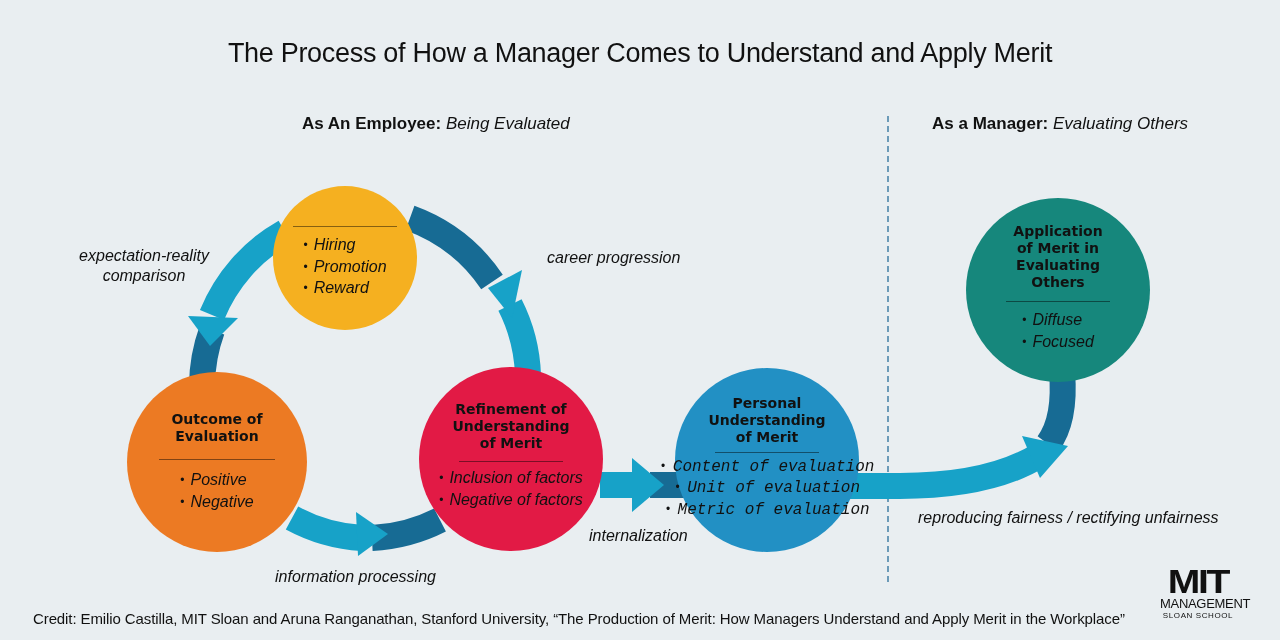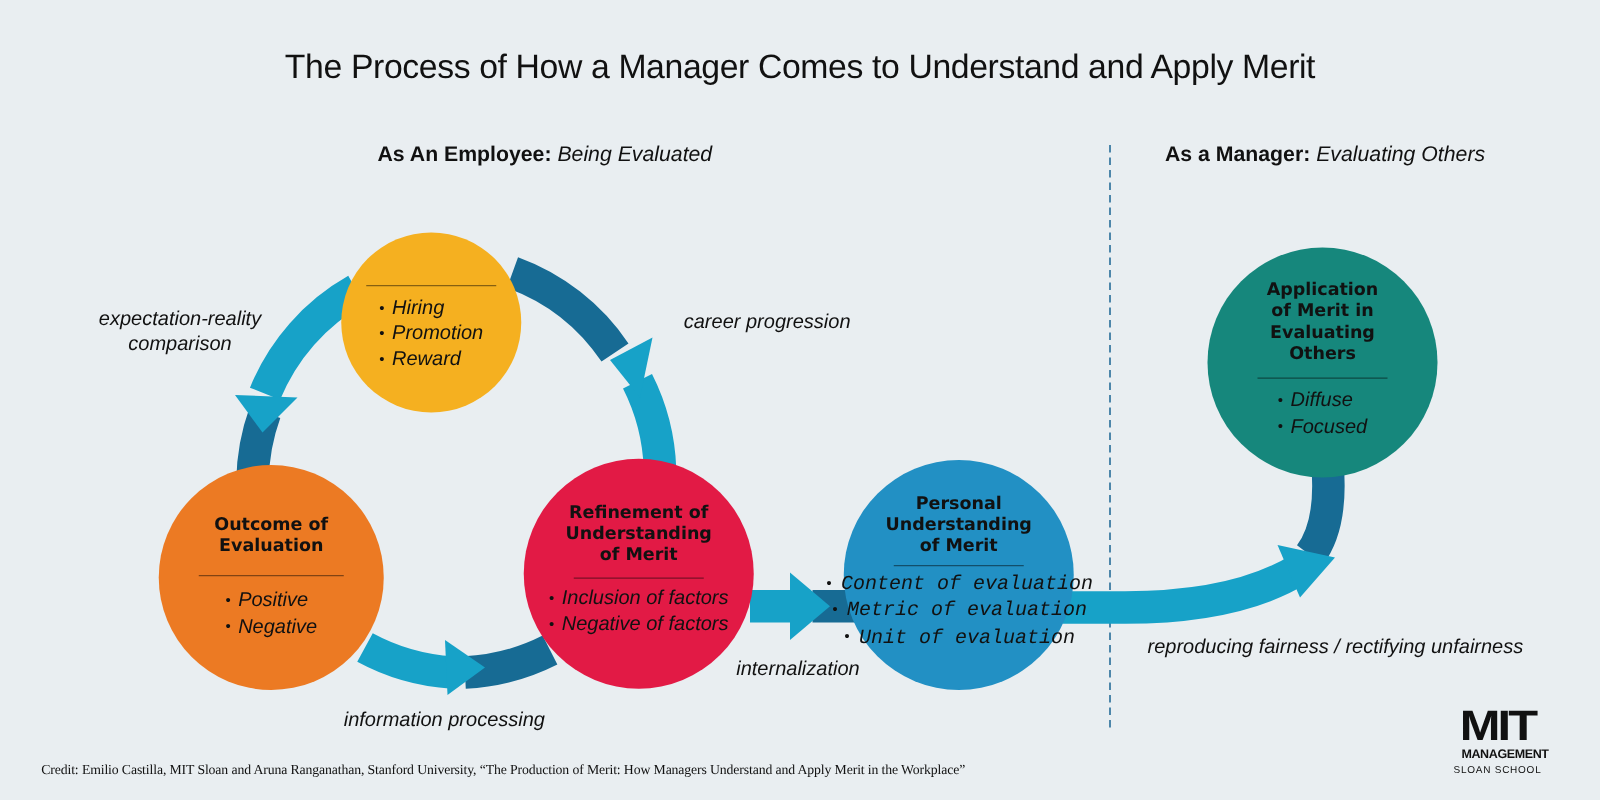--- a/index.html
+++ b/index.html
@@ -41,29 +41,29 @@
       font-size: 16px; line-height: 20.5px; color: #111; white-space: nowrap;
     }
     .node-items li::before { content: "\2022"; font-style: normal; margin-right: 6px; font-size: 12px; position: relative; top: -1px; }
     .centered-items li { text-align: center; font-family: Liberation Mono, monospace; }
     .flow-label {
       position: absolute; font-family: "Liberation Sans", sans-serif;
       font-style: italic; font-size: 16px; color: #111; text-align: center; line-height: 20px;
       white-space: nowrap;
     }
     #credit {
-      left: 33px; top: 610px; font-family: Liberation Serif, serif;
-      font-size: 11px; color: #111; white-space: nowrap; letter-spacing: -0.1px;
+      left: 33px; top: 610px; font-family: Liberation Sans, sans-serif;
+      font-size: 15px; color: #111; white-space: nowrap; letter-spacing: -0.1px;
     }
     #logo { left: 1148px; top: 566px; width: 100px; text-align: center; color: #111; }
     #logo-mit {
       font-family: "Liberation Sans", sans-serif; font-weight: 900; font-size: 34px;
       line-height: 30px; letter-spacing: -2px; transform: scaleX(1.15); display: block;
     }
-    #logo-mgmt { font-family: "Liberation Sans", sans-serif; font-weight: 700; font-size: 10px; line-height: 15px; letter-spacing: -0.3px; display: block; margin-left: 12px; }
+    #logo-mgmt { font-family: "Liberation Sans", sans-serif; font-weight: 400; font-size: 13px; line-height: 15px; letter-spacing: -0.3px; display: block; margin-left: 12px; }
     #logo-sloan { font-family: "Liberation Sans", sans-serif; font-size: 8px; line-height: 10px; letter-spacing: 0.6px; display: block; }
   </style>
 </head>
 <body>
 
 <div id="title" class="abs">The Process of How a Manager Comes to Understand and Apply Merit</div>
 
 <div id="section-employee" class="abs section-head">
   <b>As An Employee:</b>
   <i>Being Evaluated</i>
@@ -139,22 +139,22 @@
 
 <div class="node" style="left:675px;top:368px;width:184px;height:184px;background:#2290c4;">
   <div class="node-title" style="margin-top:-4px">
     <div>Personal</div>
     <div>Understanding</div>
     <div>of Merit</div>
   </div>
   <div class="node-rule" style="width:56%;margin:6px 0 4px"></div>
   <ul class="node-items centered-items">
     <li>Content of evaluation</li>
+    <li>Unit of evaluation</li>
     <li>Metric of evaluation</li>
-    <li>Unit of evaluation</li>
   </ul>
 </div>
 
 <div class="node" style="left:966px;top:198px;width:184px;height:184px;background:#16877c;">
   <div class="node-title" style="margin-top:-4px">
     <div>Application</div>
     <div>of Merit in</div>
     <div>Evaluating</div>
     <div>Others</div>
   </div>

